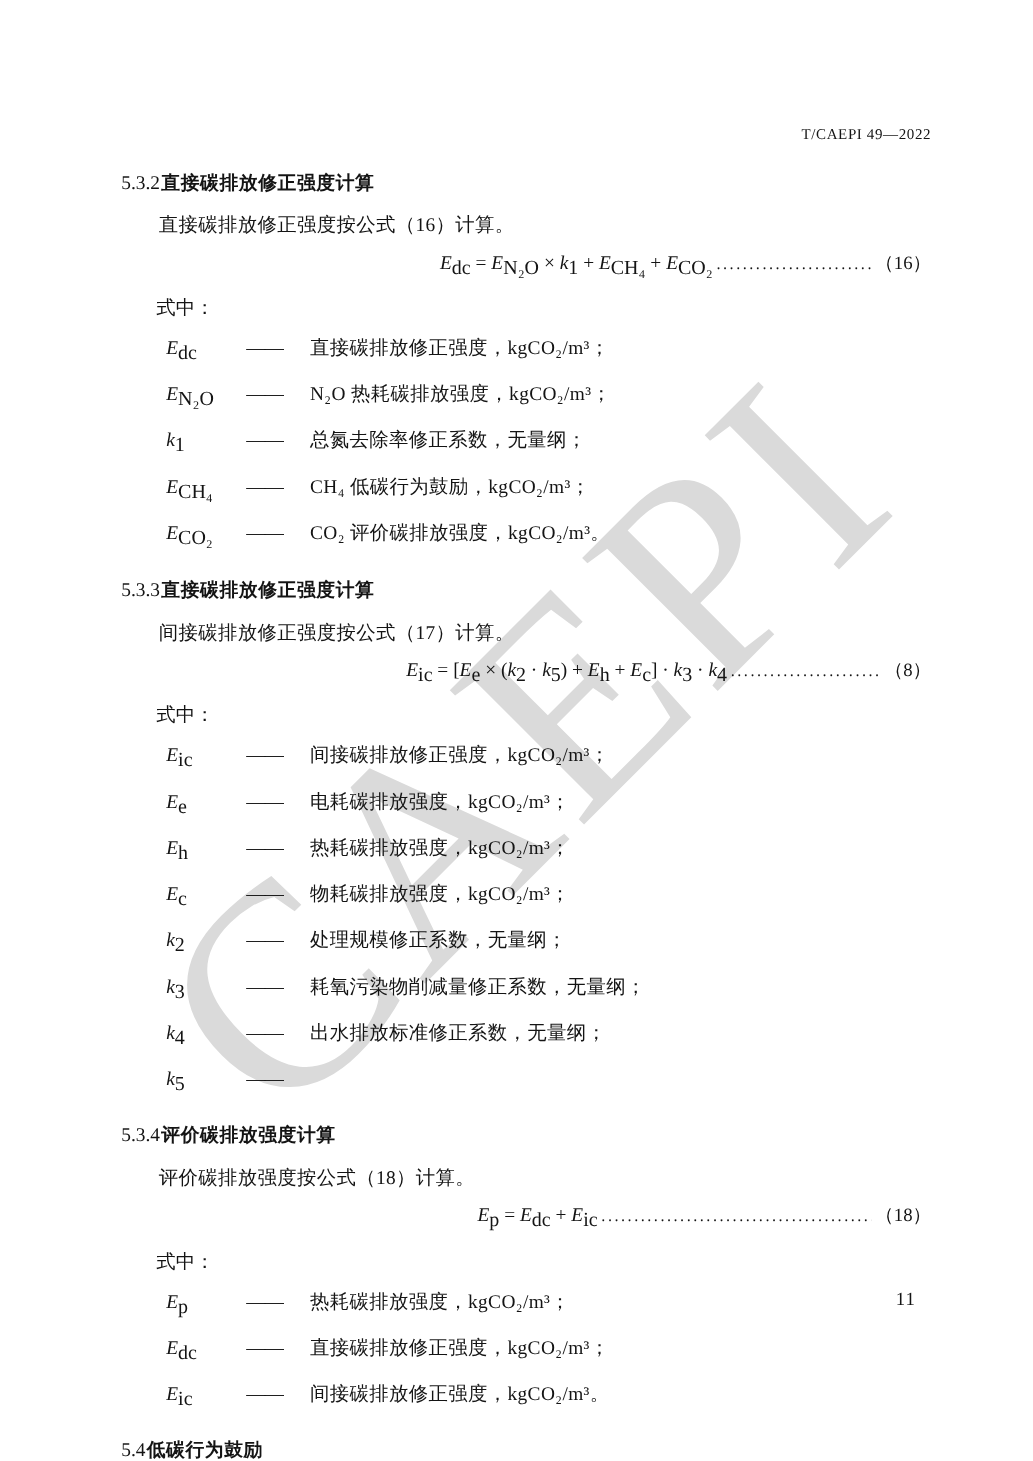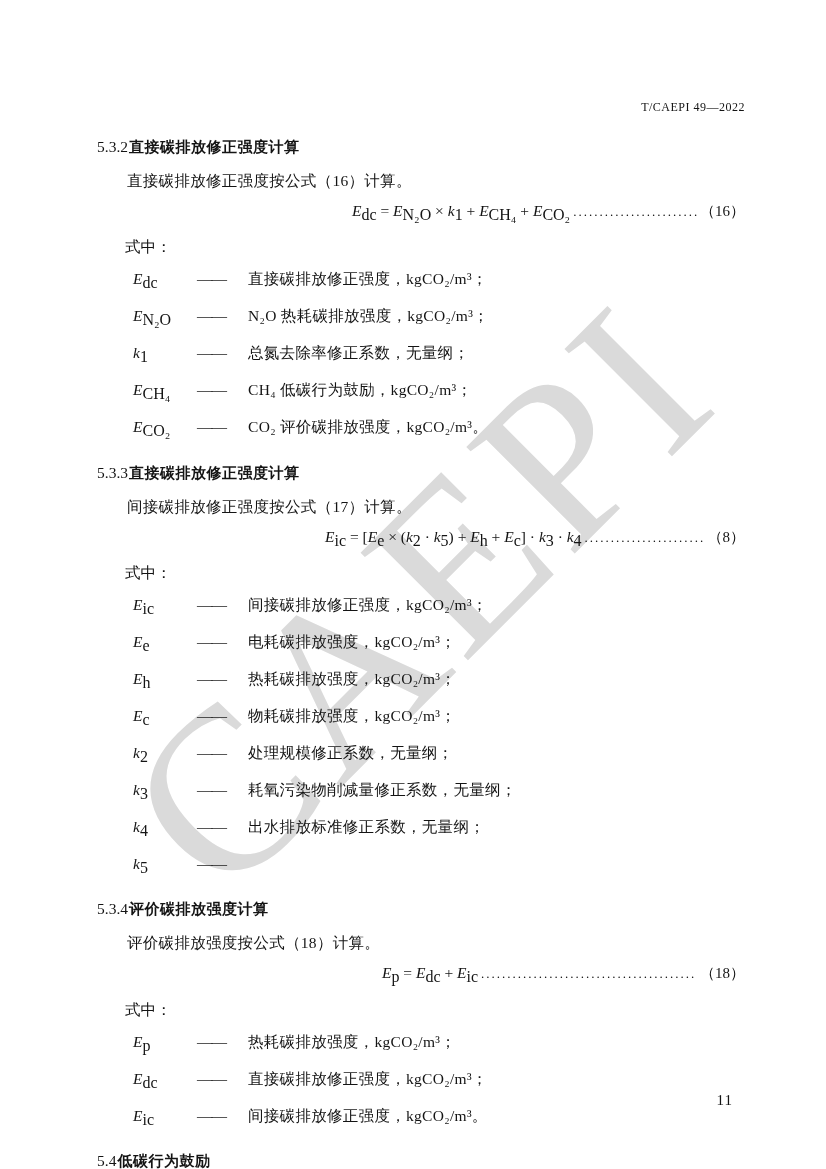--- a/index.html
+++ b/index.html
@@ -27,21 +27,21 @@
   .v{font-style:italic;font-family:"Liberation Serif","DejaVu Serif",serif;}
   sub{font-size:16px;font-style:normal;letter-spacing:0;}
   .leader{flex:1 1 auto;overflow:hidden;white-space:nowrap;letter-spacing:2px;font-size:13px;margin:0 3px;}
   .fnum{flex:0 0 auto;font-size:15px;}
   .where{margin:12px 0 0 28px;font-size:15.5px;line-height:19px;}
   .defs{display:block;}
   .defrow{display:flex;align-items:baseline;margin:13px 0 0 36px;font-size:15.5px;line-height:20px;gap:14px;}
   .sym{flex:0 0 50px;width:50px;}
   .dash{flex:0 0 auto;margin-right:8px;letter-spacing:-1px;}
   .desc{letter-spacing:.3px;}
-  .pagenum{position:absolute;top:1092px;right:93px;font-size:15px;z-index:1;letter-spacing:1px;}
+  .pagenum{position:absolute;top:1032px;right:93px;font-size:15px;z-index:1;letter-spacing:1px;}
 </style>
 </head>
 <body>
 
 <div class="page">
 
   <div class="watermark">CAEPI</div>
 
   <div class="content">
 

